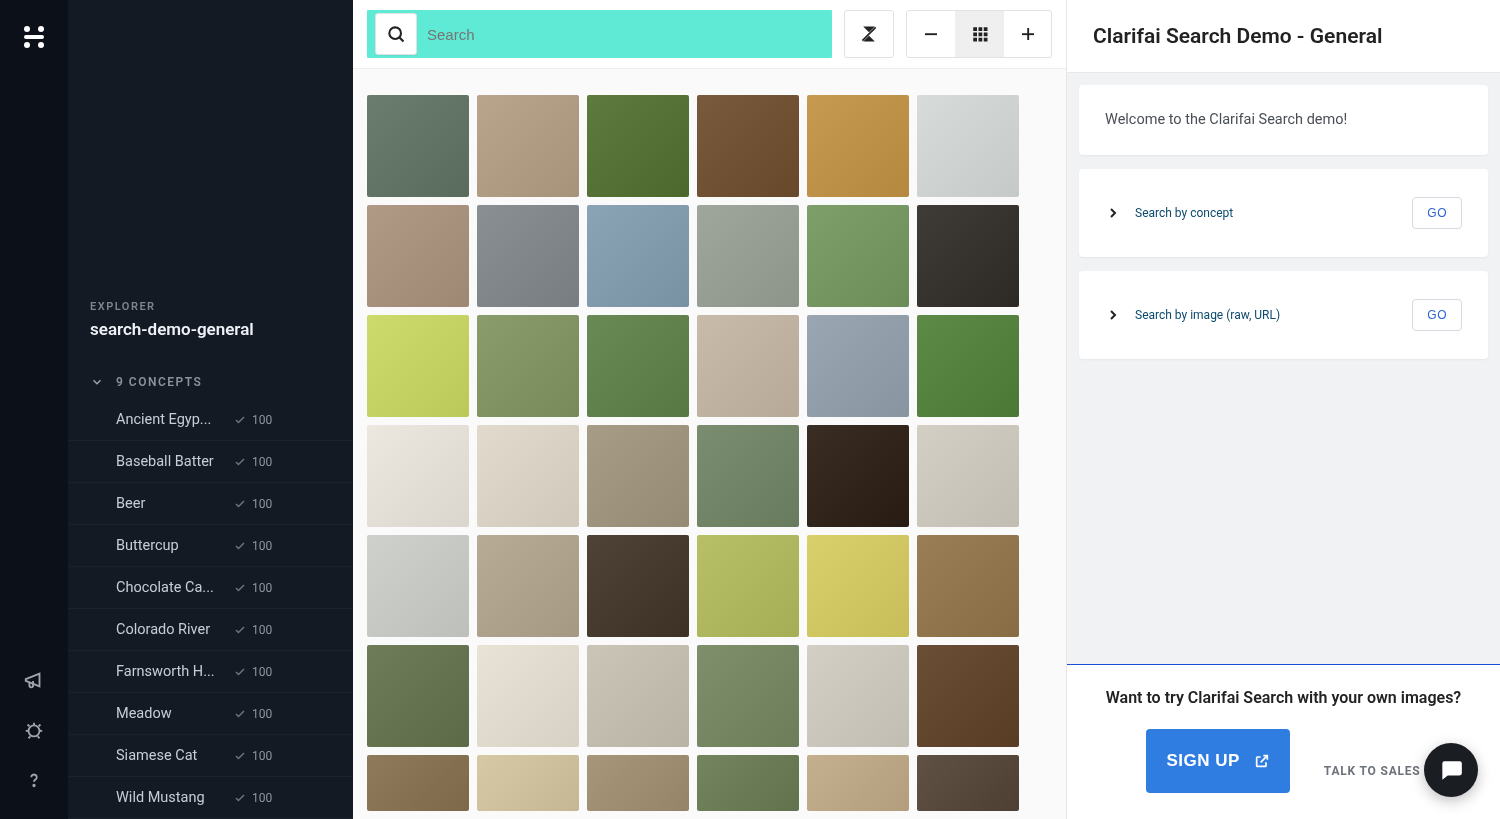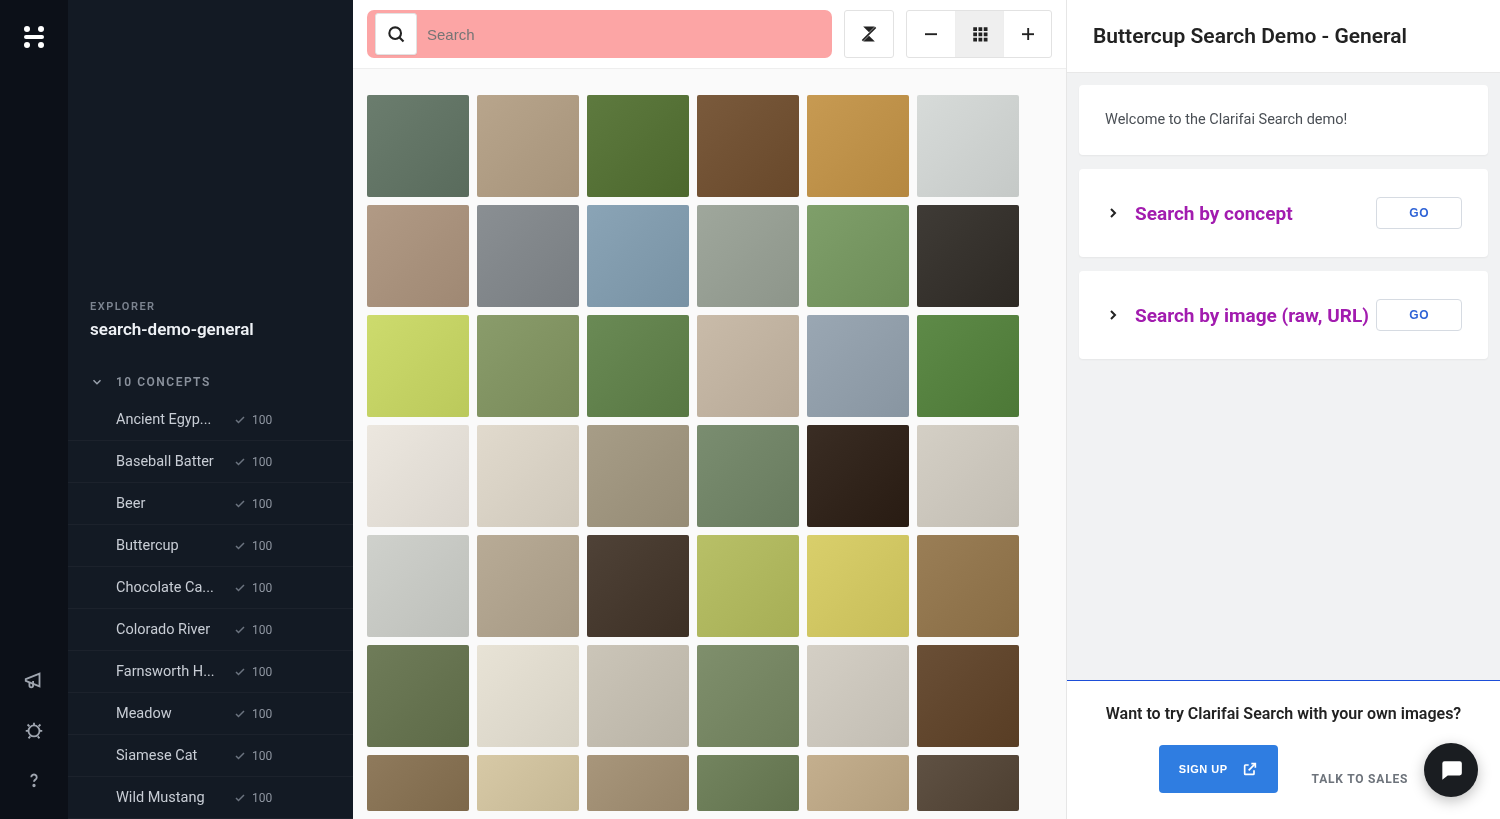--- a/index.html
+++ b/index.html
@@ -15,46 +15,46 @@
 .concepts-head { display: flex; align-items: center; padding: 22px 22px 10px 22px; cursor: pointer; }
 .concepts-head .chev { color: #9aa2ad; margin-right: 12px; }
 .concepts-head .label { font-size: 12px; letter-spacing: 1.5px; color: #8a919c; font-weight: 600; }
 .concept-list { display: flex; flex-direction: column; }
 .concept-item { display: flex; align-items: center; padding: 12px 22px 12px 48px; border-bottom: 1px solid rgba(255,255,255,0.04); cursor: pointer; }
 .concept-name { flex: 1; font-size: 14.5px; color: #c8cdd5; white-space: nowrap; overflow: hidden; text-overflow: ellipsis; max-width: 118px; }
 .concept-check { color: #6b737f; margin-right: 6px; display: flex; align-items: center; }
 .concept-count { font-size: 12px; color: #8f96a1; }
 .main { flex: 1; display: flex; flex-direction: column; background: #fafafa; min-width: 0; }
 .toolbar { display: flex; align-items: center; padding: 10px 14px; gap: 12px; background: #fff; border-bottom: 1px solid #eee; }
-.searchbox { flex: 1; display: flex; align-items: center; background: #fca5a5; border-radius: 7px; height: 48px; padding: 0 8px; }
+.searchbox { flex: 1; display: flex; align-items: center; background: #5eead4; border-radius: 1px; height: 48px; padding: 0 8px; }
 .search-icon-btn { width: 42px; height: 42px; background: #fff; border: 1px solid #e2e2e2; border-radius: 3px; display: flex; align-items: center; justify-content: center; cursor: pointer; margin-right: 10px; box-shadow: 0 1px 1px rgba(0,0,0,0.04); }
 .search-input { flex: 1; border: none; background: transparent; font-size: 15px; color: #555; outline: none; height: 100%; }
 .tool-group { display: flex; align-items: center; height: 48px; border: 1px solid #e2e2e2; border-radius: 3px; background: #fff; overflow: hidden; }
 .tool-btn { width: 48px; height: 100%; display: flex; align-items: center; justify-content: center; cursor: pointer; color: #222; }
 .tool-btn.active { background: #efefef; }
 .tool-btn + .tool-btn { border-left: 1px solid #eee; }
 .grid-wrap { flex: 1; overflow: auto; padding: 26px 14px; }
 .grid { display: grid; grid-template-columns: repeat(6, 102px); gap: 8px; }
 .tile { width: 102px; height: 102px; border-radius: 2px; cursor: pointer; }
 .tile.row7 { height: 56px; }
 .rightpanel { width: 434px; background: #f1f2f3; display: flex; flex-direction: column; border-left: 1px solid #e6e6e6; position: relative; }
 .rp-titlebar { background: #fff; padding: 24px 26px; font-size: 21px; font-weight: 600; color: #222; border-bottom: 1px solid #e8e8e8; }
 .rp-body { flex: 1; overflow: auto; padding: 12px; }
 .card { background: #fff; border-radius: 4px; padding: 24px 26px; margin-bottom: 14px; box-shadow: 0 1px 2px rgba(0,0,0,0.05); }
 .card p { font-size: 14.5px; line-height: 1.55; color: #4a4f55; margin-bottom: 16px; }
 .card p:last-child { margin-bottom: 0; }
 .card a { color: #2f7de1; text-decoration: none; }
 .action-card { display: flex; align-items: center; justify-content: space-between; padding: 28px 26px; }
 .action-left { display: flex; align-items: center; gap: 14px; }
-.action-title { font-size: 19px; font-weight: 700; color: #a21caf; }
-.go-btn { border: 1px solid #d6dbe2; border-radius: 4px; padding: 8px 32px; font-size: 12px; font-weight: 700; color: #2f63d6; background: #fff; cursor: pointer; letter-spacing: 0.5px; }
+.action-title { font-size: 12px; font-weight: 400; color: #0c4a6e; }
+.go-btn { border: 1px solid #d6dbe2; border-radius: 4px; padding: 8px 14px; font-size: 12px; font-weight: 400; color: #2f63d6; background: #fff; cursor: pointer; letter-spacing: 0.5px; }
 .cta-strip { background: #fff; border-top: 1px solid #1d4ed8; padding: 22px 26px 26px 26px; text-align: center; }
 .cta-heading { font-size: 16px; font-weight: 600; color: #222; margin-bottom: 20px; line-height: 1.4; }
 .cta-buttons { display: flex; align-items: center; justify-content: center; gap: 34px; }
-.signup-btn { background: #2f7de1; color: #fff; border: none; border-radius: 4px; padding: 16px 20px; font-size: 11px; font-weight: 700; letter-spacing: 0.5px; display: flex; align-items: center; gap: 14px; cursor: pointer; }
+.signup-btn { background: #2f7de1; color: #fff; border: none; border-radius: 4px; padding: 22px 20px; font-size: 17px; font-weight: 700; letter-spacing: 0.5px; display: flex; align-items: center; gap: 14px; cursor: pointer; }
 .talk-link { font-size: 12px; font-weight: 700; letter-spacing: 0.8px; color: #6d737b; cursor: pointer; margin-top: 20px; }
 .chat-bubble { position: absolute; right: 22px; bottom: 22px; width: 54px; height: 54px; border-radius: 50%; background: #1a1d21; display: flex; align-items: center; justify-content: center; cursor: pointer; box-shadow: 0 4px 14px rgba(0,0,0,0.25); }
 svg { display: block; }
 </style>
 </head>
 <body>
 
 <div class="rail">
   <div class="logo">
     <svg width="30" height="30" viewBox="0 0 30 30">
@@ -92,21 +92,21 @@
   <div class="sidebar-header">
     <div class="sidebar-eyebrow">EXPLORER</div>
     <div class="sidebar-title">search-demo-general</div>
   </div>
   <div class="concepts-head">
     <span class="chev">
       <svg width="14" height="14" viewBox="0 0 24 24" fill="none" stroke="currentColor" stroke-width="2.5">
           <polyline points="6 9 12 15 18 9"></polyline>
         </svg>
     </span>
-    <span class="label">10  CONCEPTS</span>
+    <span class="label">9  CONCEPTS</span>
   </div>
   <div class="concept-list" id="concept-list">
       <div class="concept-item">
     <span class="concept-name">Ancient Egyp...</span>
     <span class="concept-check">
       <svg width="12" height="12" viewBox="0 0 24 24" fill="none" stroke="currentColor" stroke-width="3">
             <polyline points="4 12 9 17 20 6"></polyline>
           </svg>
     </span>
     <span class="concept-count">100</span>
@@ -284,21 +284,21 @@
         <div class="tile row7" style="background: linear-gradient(135deg, rgb(215, 201, 166) 0%, rgb(197, 183, 148) 100%);"></div>
         <div class="tile row7" style="background: linear-gradient(135deg, rgb(168, 150, 123) 0%, rgb(150, 132, 105) 100%);"></div>
         <div class="tile row7" style="background: linear-gradient(135deg, rgb(115, 132, 95) 0%, rgb(97, 114, 77) 100%);"></div>
         <div class="tile row7" style="background: linear-gradient(135deg, rgb(196, 175, 142) 0%, rgb(178, 157, 124) 100%);"></div>
         <div class="tile row7" style="background: linear-gradient(135deg, rgb(95, 81, 67) 0%, rgb(77, 63, 49) 100%);"></div>
       </div>
   </div>
 </div>
 
 <div class="rightpanel">
-  <div class="rp-titlebar">Buttercup Search Demo - General</div>
+  <div class="rp-titlebar">Clarifai Search Demo - General</div>
   <div class="rp-body">
     <div class="card">
       <p>Welcome to the Clarifai Search demo!</p>
     </div>
     <div id="action-cards">
         <div class="card action-card">
     <div class="action-left">
       <span>
         <svg width="16" height="16" viewBox="0 0 24 24" fill="none" stroke="#222" stroke-width="3">
                 <polyline points="9 6 15 12 9 18"></polyline>

